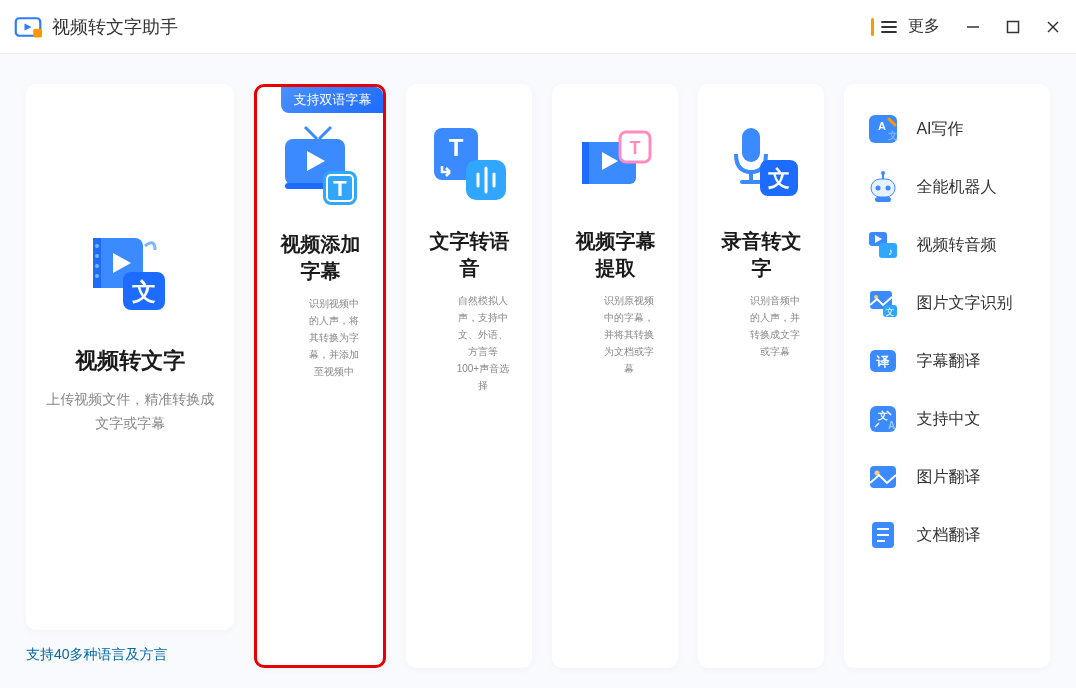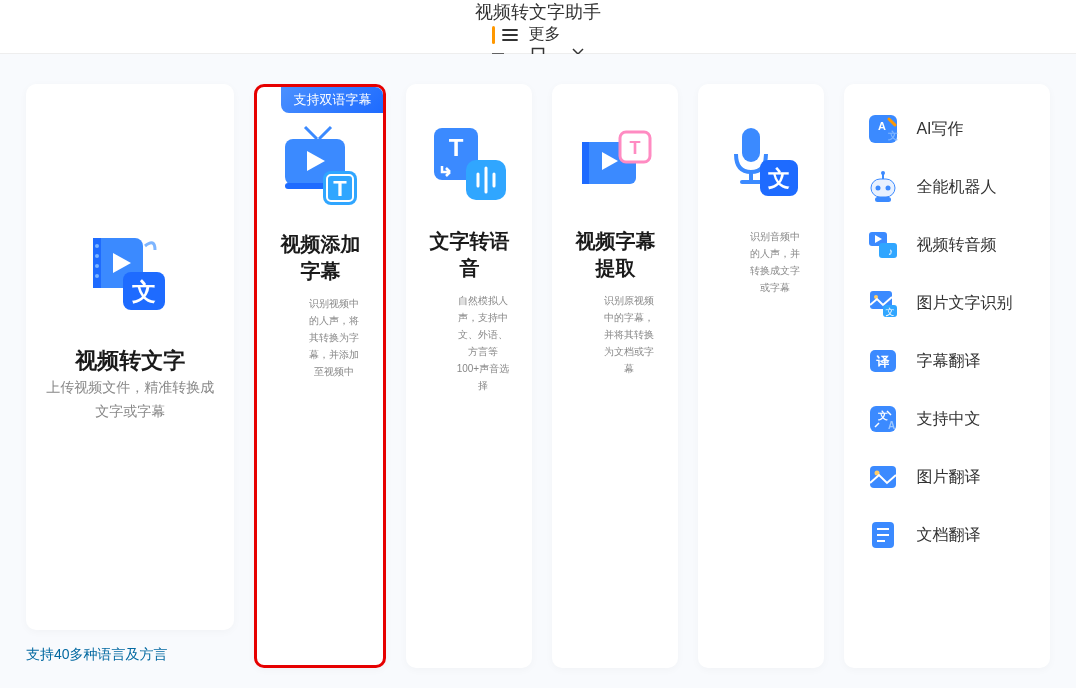--- a/index.html
+++ b/index.html
@@ -1,32 +1,32 @@
 <!DOCTYPE html>
 <html><head>
 <meta charset="utf-8">
 <style>
 * { margin: 0; padding: 0; box-sizing: border-box; }
 body { font-family: "Microsoft YaHei", "PingFang SC", sans-serif; background: #f5f7fa; width: 1076px; height: 688px; overflow: hidden; }
 .window { width: 100%; height: 100%; background: #fff; display: flex; flex-direction: column; }
-.titlebar { height: 54px; display: flex; align-items: center; padding: 0 14px; border-bottom: 1px solid #eee; flex-direction: column; }
+.titlebar { height: 54px; display: flex; align-items: center; padding: 0 14px; border-bottom: 1px solid #eee; }
 .logo { width: 28px; height: 28px; margin-right: 10px; }
 .app-title { font-size: 18px; color: #333; font-weight: 500; }
 .titlebar-spacer { flex: 1; }
 .more-bar { width: 3px; height: 18px; background: #ff9800; margin-right: 6px; border-radius: 2px; }
 .more-btn { display: flex; align-items: center; color: #333; font-size: 16px; margin-right: 24px; cursor: pointer; }
 .more-btn svg { margin-right: 4px; }
 .win-controls { display: flex; gap: 22px; }
 .win-btn { width: 18px; height: 18px; cursor: pointer; display:flex; align-items:center; justify-content:center;}
 
 .content { flex: 1; display: flex; padding: 30px 26px 20px 26px; gap: 20px; background: #f8fafd; }
 .left-col { width: 230px; display: flex; flex-direction: column; }
 .main-card { background: #fff; border-radius: 10px; padding: 34px 18px 22px 18px; text-align: center; box-shadow: 0 2px 8px rgba(0,0,0,0.03); flex-grow: 1; display:flex; flex-direction:column; justify-content:flex-start;}
 .main-card .icon-wrap { margin: 0 auto 24px auto; padding-top: 110px;}
-.main-card .title { font-size: 22px; font-weight: 700; color: #1a1a1a; }
+.main-card .title { font-size: 22px; font-weight: 700; color: #1a1a1a; margin-bottom: 12px; }
 .main-card .desc { font-size: 14px; color: #888; line-height: 1.7; }
 .left-footer { text-align: left; color: #0369a1; font-size: 14px; padding: 16px 0 4px 0; }
 
 .grid-col { flex: 1; display: grid; grid-template-columns: 1fr 1fr 1fr 1fr; gap: 20px; }
 .card { background: #fff; border-radius: 10px; padding: 24px 18px 22px 18px; text-align: center; box-shadow: 0 2px 8px rgba(0,0,0,0.03); position: relative; cursor:pointer;}
 .card.highlight { border: 3px solid #e60000; }
 .card .badge { position: absolute; top: 0px; right: 0px; background: linear-gradient(135deg,#4a90ff,#1e6bff); color: #fff; font-size: 13px; padding: 4px 12px; border-radius: 0 8px 0 8px; font-weight:500;}
 .card .icon-wrap { height: 110px; display: flex; align-items: center; justify-content: center; margin-bottom: 10px; }
 .card .title { font-size: 20px; font-weight: 700; color: #1a1a1a; margin-bottom: 10px; }
 .card .desc { font-size: 10px; color: #888; line-height: 1.7; padding: 0 4px; margin-left: 27px;}
@@ -151,20 +151,21 @@
         <div class="icon-wrap">
           <svg width="90" height="90" viewBox="0 0 90 90">
             <rect x="26" y="10" width="18" height="34" rx="9" fill="#3b8aff"></rect>
             <path d="M20 36 Q20 54 35 54 Q50 54 50 36" stroke="#3b8aff" stroke-width="4" fill="none"></path>
             <line x1="35" y1="54" x2="35" y2="64" stroke="#3b8aff" stroke-width="4"></line>
             <line x1="26" y1="64" x2="44" y2="64" stroke="#3b8aff" stroke-width="4" stroke-linecap="round"></line>
             <rect x="44" y="42" width="38" height="36" rx="8" fill="#1e6bff"></rect>
             <text x="63" y="68" font-size="22" fill="#fff" text-anchor="middle" font-weight="bold">文</text>
           </svg>
         </div>
+        <div class="title">录音转文字</div>
         <div class="desc">识别音频中的人声，并转换成文字或字幕</div>
       </div>
     </div>
 
     <div class="sidebar">
       <div class="side-item">
         <div class="side-icon">
             <svg width="32" height="32">
               <rect x="2" y="2" width="28" height="28" rx="6" fill="#3b8aff"></rect>
               <text x="11" y="17" font-size="11" fill="#fff" font-weight="bold">A</text>

